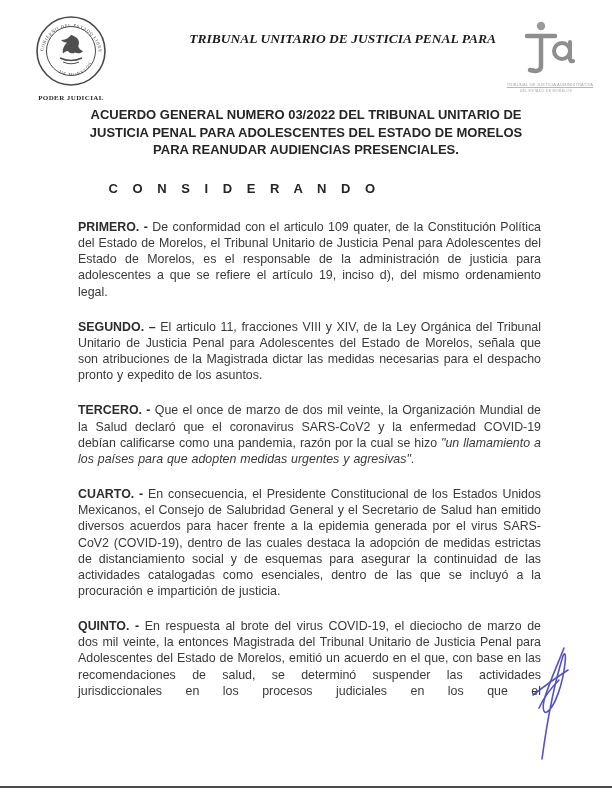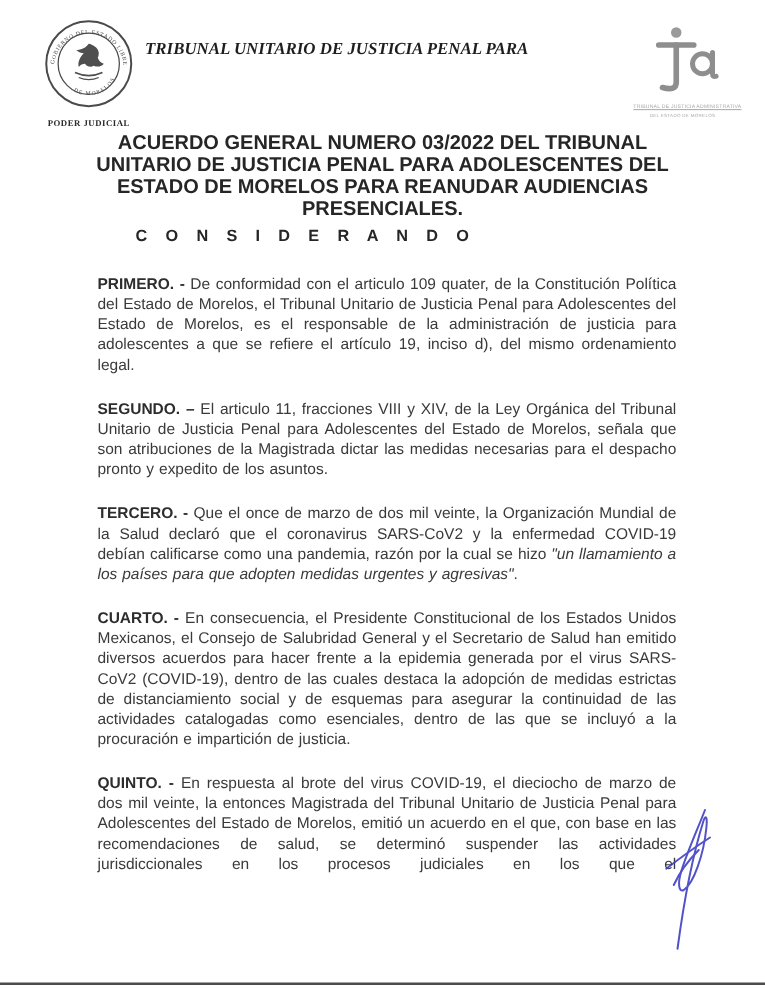--- a/index.html
+++ b/index.html
@@ -8,38 +8,38 @@
     font-family:"Liberation Sans", sans-serif;color:#333;overflow:hidden;
     margin:0 auto;
   }
   
   .seal{position:absolute;left:32px;top:14px;width:78px;text-align:center;}
   .seal-caption{
     margin-top:2px;font-family:"Liberation Serif", serif;font-weight:bold;
     font-size:7px;letter-spacing:0.4px;color:#2b2b2b;white-space:nowrap;
   }
   .org-name{
-    position:absolute;left:116px;top:30px;width:380px;text-align:left;
+    position:absolute;left:116px;top:30px;width:380px;text-align:right;
     font-family:"Liberation Serif", serif;font-style:italic;font-weight:bold;
     font-size:13.5px;line-height:17px;color:#1e1e1e;
   }
   .logo{position:absolute;left:498px;top:20px;width:96px;text-align:center;}
   .logo-tagline{margin-top:3px;color:#a9a9a9;line-height:5px;}
   .logo-tagline .l1{
     display:block;font-size:5px;letter-spacing:0.2px;
     text-decoration:underline;white-space:nowrap;transform:scale(0.82);transform-origin:center top;
   }
   .logo-tagline .l2{
     display:block;font-size:4.5px;letter-spacing:0.3px;margin-top:1px;
     white-space:nowrap;transform:scale(0.8);transform-origin:center top;
   }
   
   .doc-title{
     position:absolute;top:106px;left:72px;width:468px;text-align:center;
-    font-weight:bold;font-size:16px;line-height:17.5px;color:#262626;
+    font-weight:bold;font-size:13px;line-height:17.5px;color:#262626;
   }
   .section-heading{
     position:absolute;top:181px;left:0;width:489px;text-align:center;
     font-weight:bold;font-size:13px;letter-spacing:5.5px;color:#262626;
   }
   
   .body-text{position:absolute;top:219px;left:78px;width:463px;}
   .para{
     margin:0 0 19px 0;text-align:justify;
     font-size:12.4px;line-height:16.15px;color:#3a3a3a;word-spacing:0.5px;

